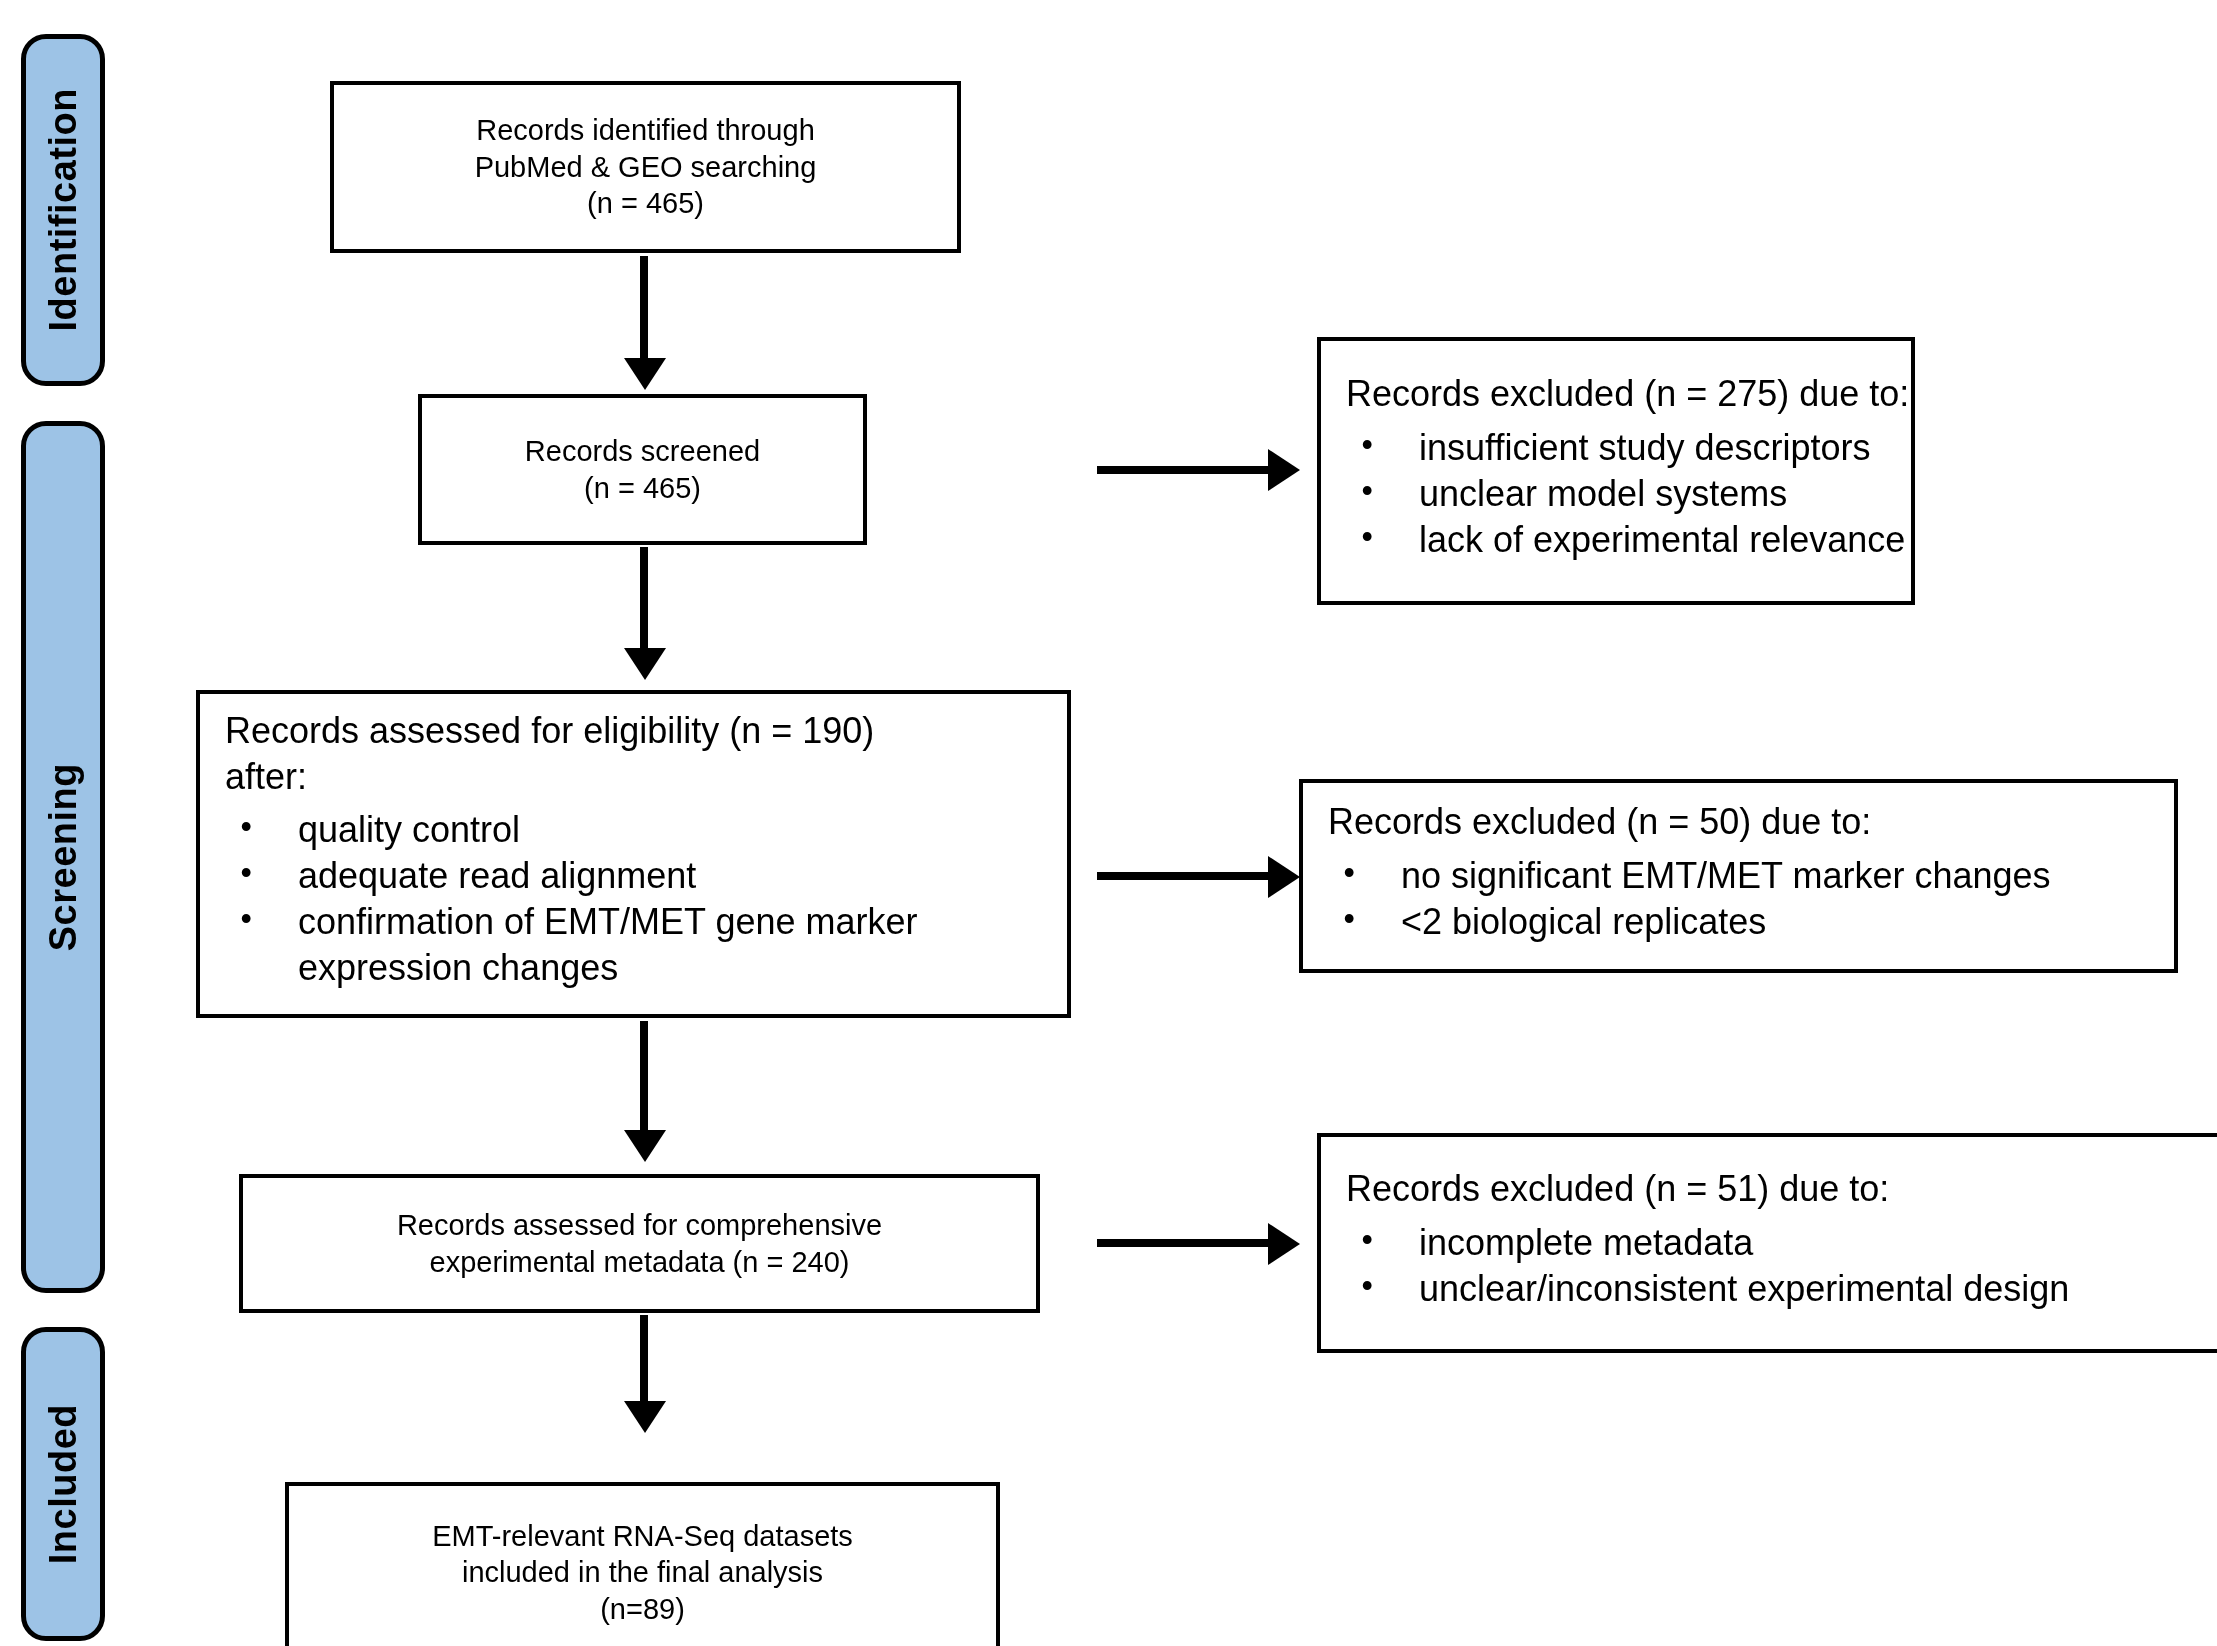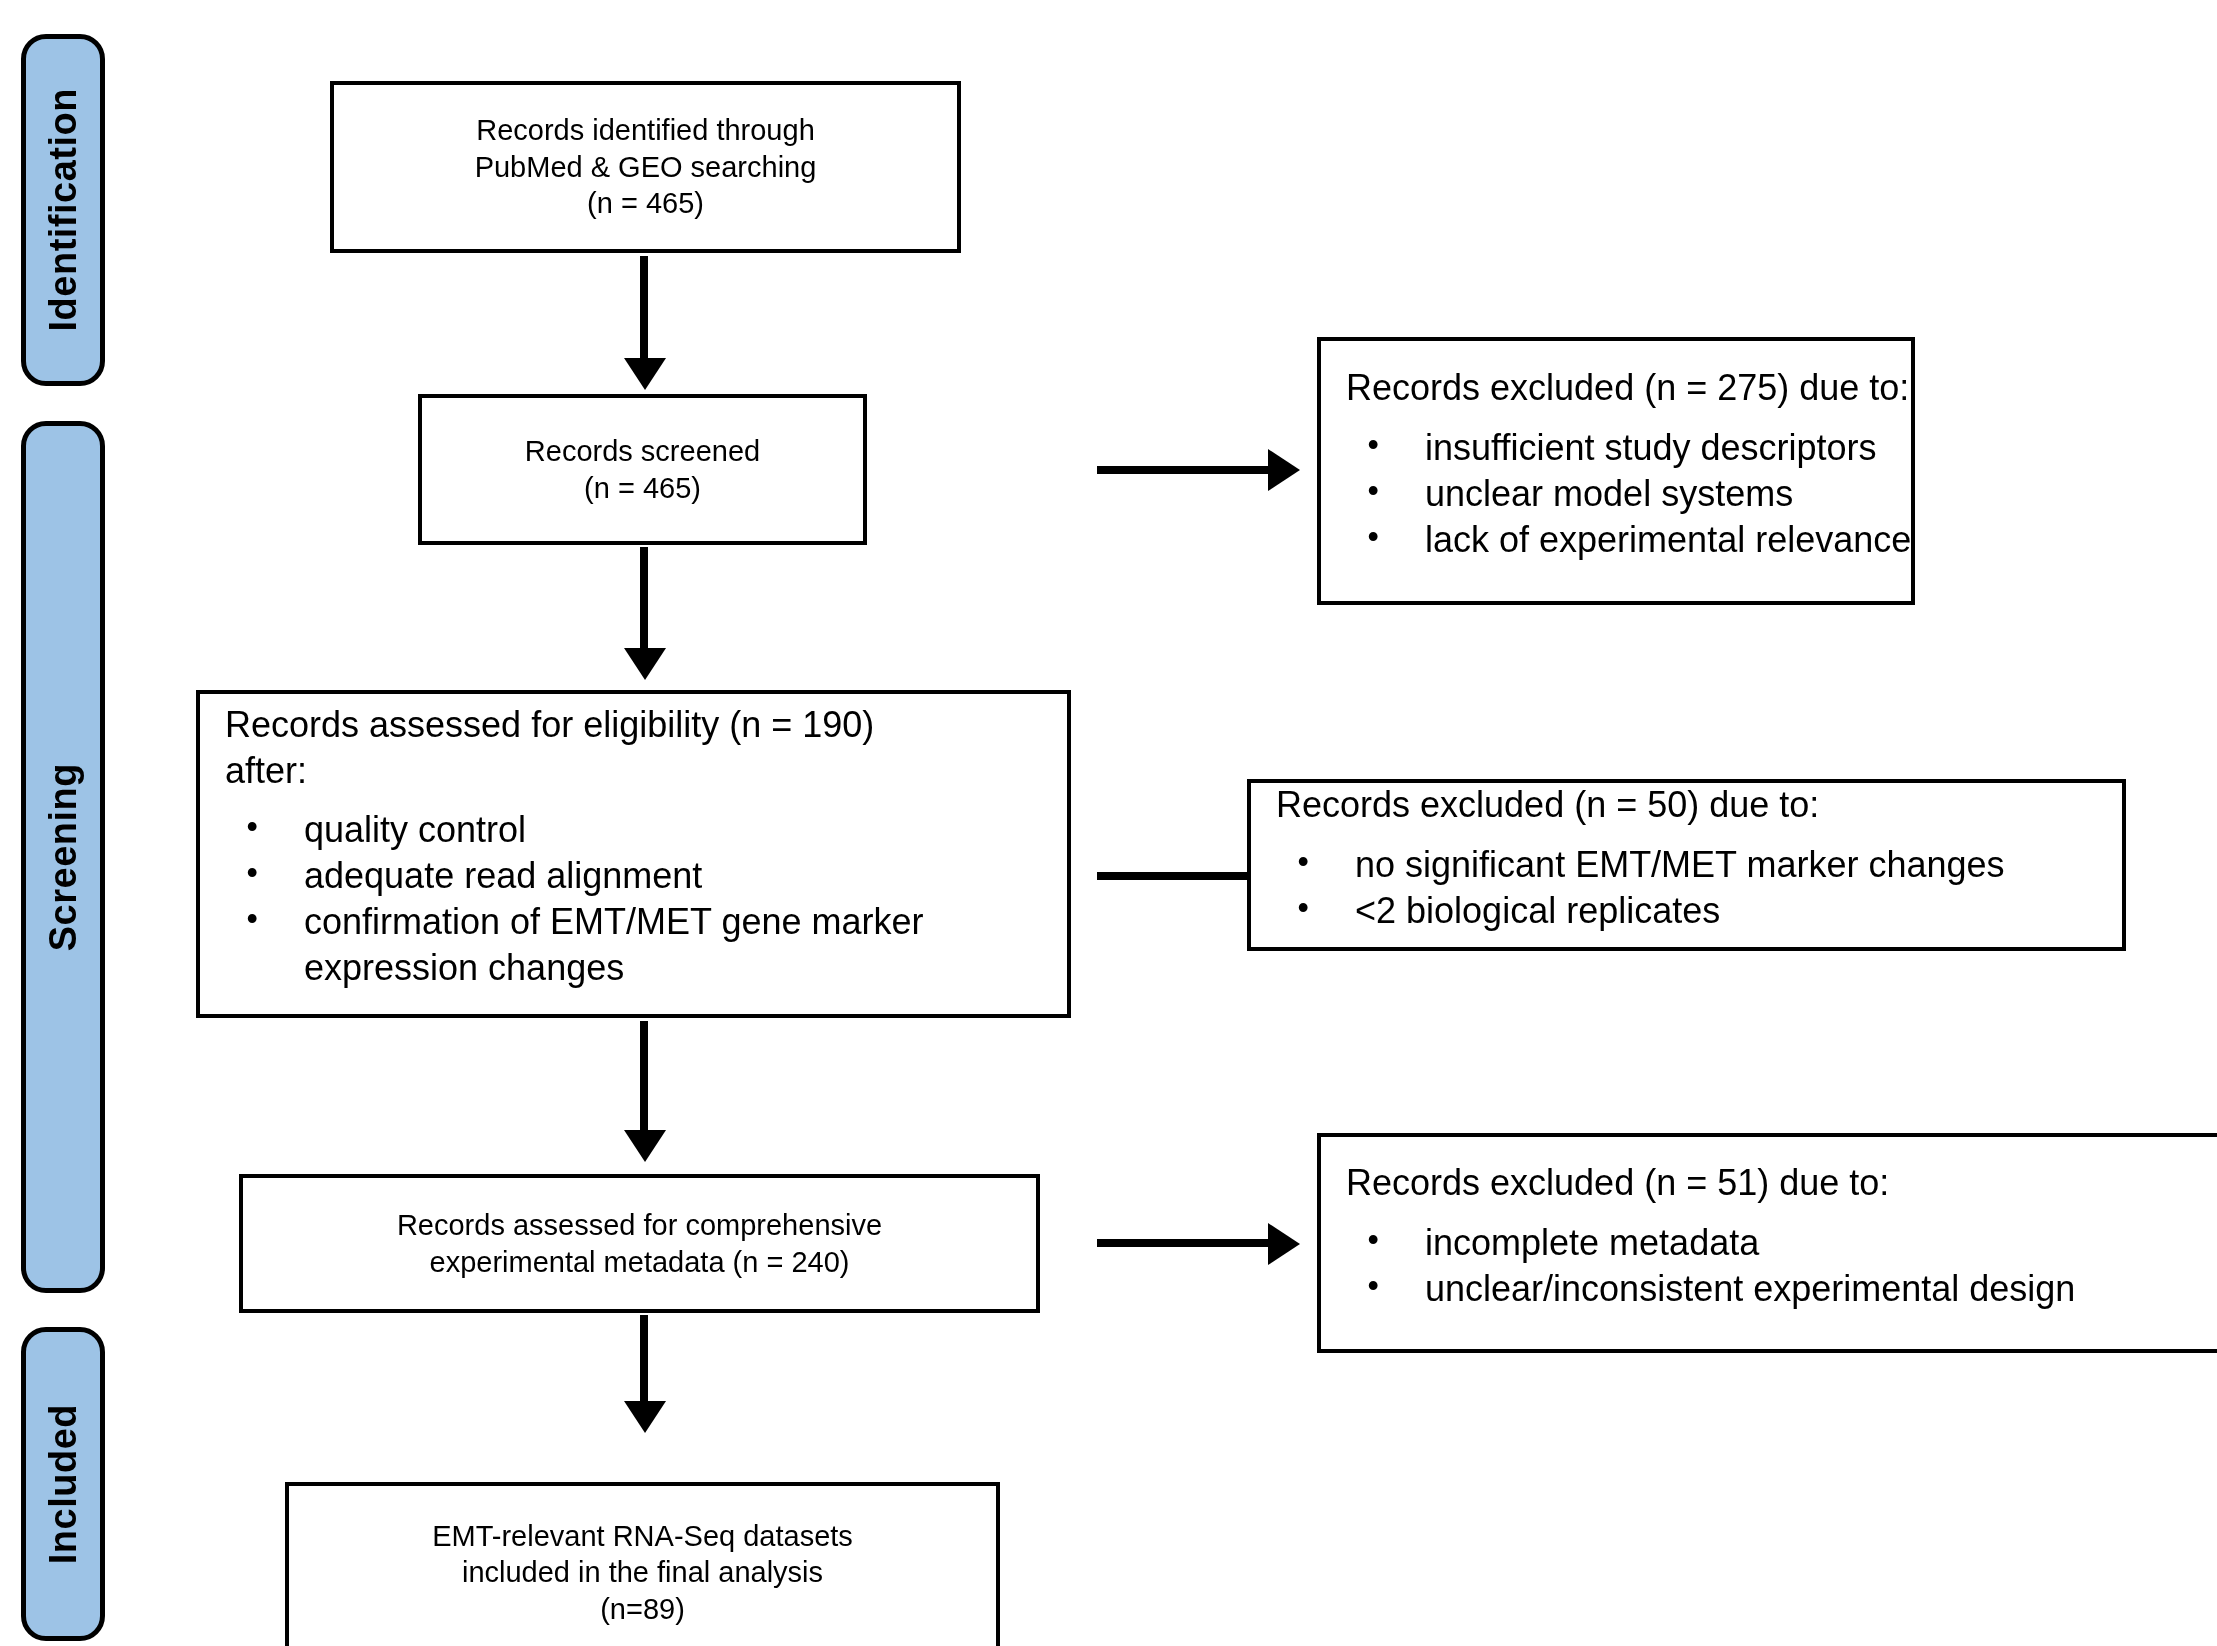--- a/index.html
+++ b/index.html
@@ -60,21 +60,21 @@
   }
   .box-head {
     font-size: 36px;
     line-height: 1.26;
     white-space: nowrap;
   }
 
   
   .bullets {
     list-style: none;
-    margin: 14px;
+    margin: 8px;
     padding: 0;
   }
   .bullets li {
     position: relative;
     font-size: 36px;
     line-height: 1.28;
     padding-left: 65px;
     white-space: nowrap;
   }
   .bullets li.wrap {
@@ -176,21 +176,21 @@
         <li>quality control</li>
         <li>adequate read alignment</li>
         <li class="wrap">confirmation of EMT/MET gene marker expression changes</li>
       </ul>
     </div>
   </div>
 
   <div class="arrow-h" style="left:1097px; top:872px; width:174px;"></div>
   <div class="arrow-h-head" style="left:1268px; top:856px;"></div>
 
-  <div class="box" style="left:1247px; top:779px; width:879px; height:172px; padding:13.4px 0;">
+  <div class="box" style="left:1299px; top:779px; width:879px; height:194px; padding:13.4px 0;">
     <div class="inner-pad">
       <div class="box-head">Records excluded (n = 50) due to:</div>
       <ul class="bullets">
         <li>no significant EMT/MET marker changes</li>
         <li>&lt;2 biological replicates</li>
       </ul>
     </div>
   </div>
 
   <div class="arrow-v" style="left:640px; top:1021px; height:115px;"></div>

